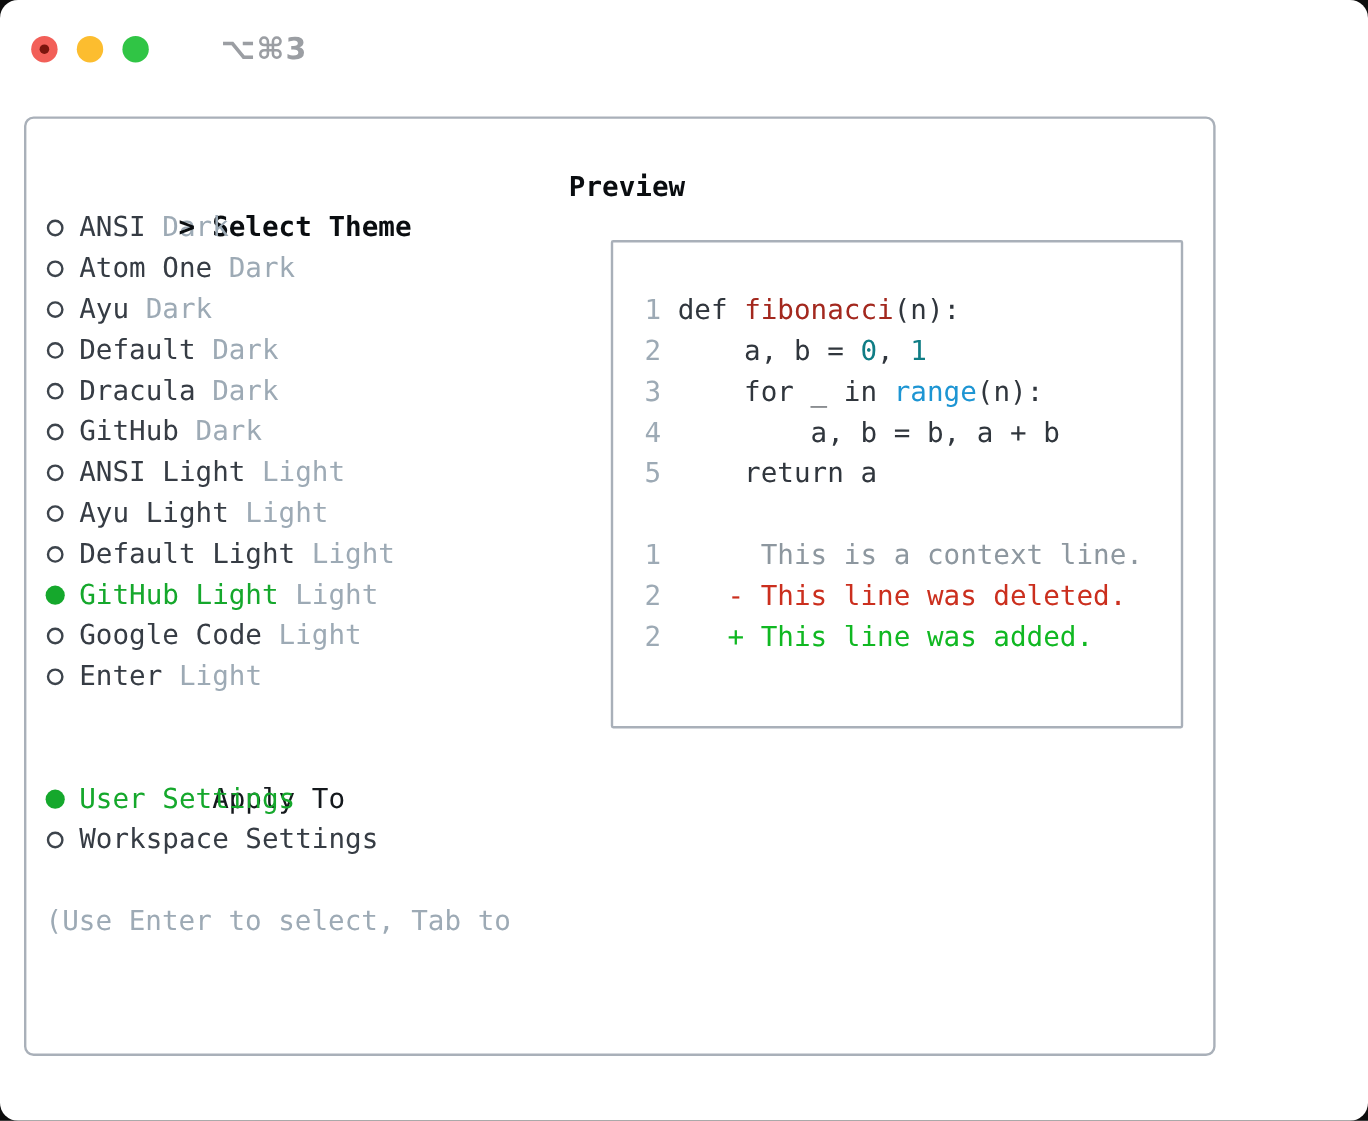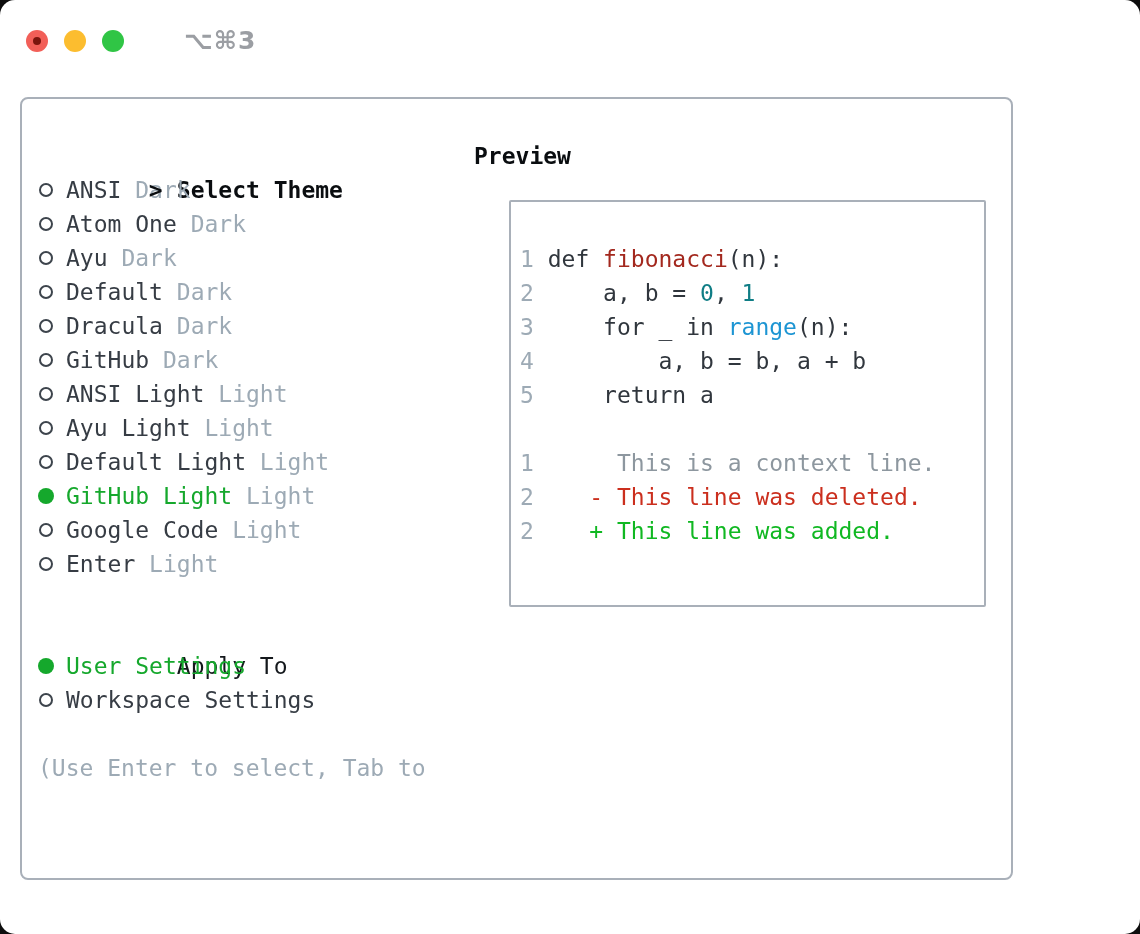--- a/index.html
+++ b/index.html
@@ -78,21 +78,21 @@
     position: absolute; left: 452px; top: 40px;
     height: 34px; line-height: 34px;
     font-size: 23px; font-weight: 700; color: var(--header-c);
   }
   .preview-box {
     position: absolute; left: 487px; top: 101px;
     width: 477px; height: 407px;
     border: 2px solid var(--border-c);
     border-radius: 2px;
     box-sizing: border-box;
-    padding: 40px 0 0 9px;
+    padding: 40px 0 0 26px;
     overflow: hidden;
   }
   .code-row { height: 34px; line-height: 34px; font-size: 23px; white-space: pre; }
   .lineno { color: var(--lineno-c); }
 </style>
 </head>
 <body>
 
 <div class="window">
 

